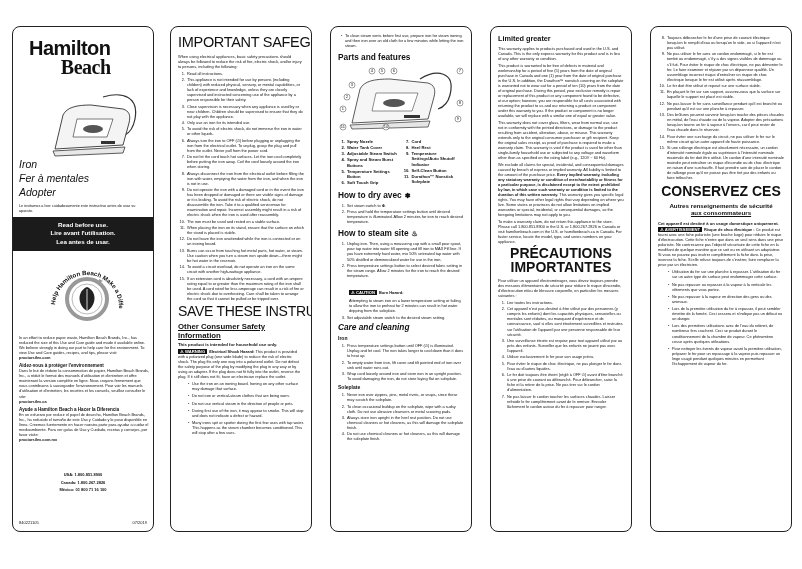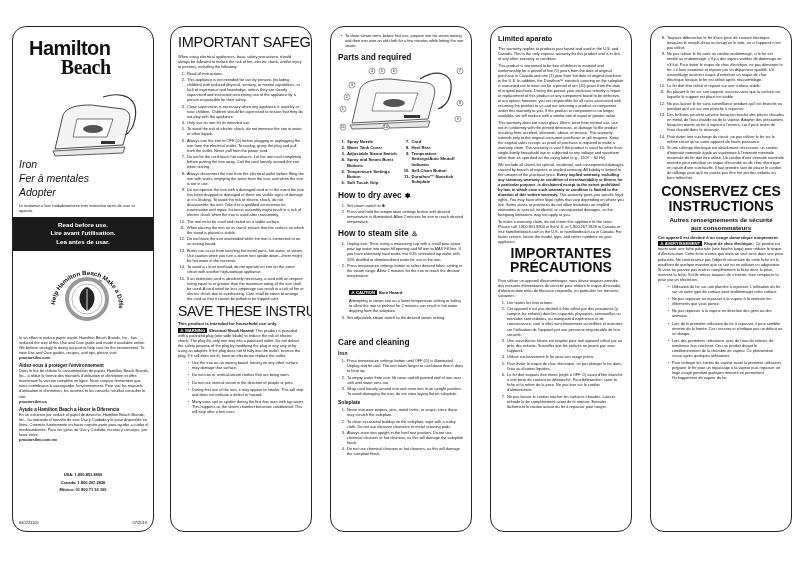--- a/index.html
+++ b/index.html
@@ -1,20 +1,20 @@
 <!DOCTYPE html>
 <html><head>
 <meta charset="utf-8">
 <style>
   * { box-sizing: border-box; margin: 0; padding: 0; }
   html, body { width: 802px; height: 569px; background: #ffffff; overflow: hidden; }
   body { position: relative; font-family: "Liberation Sans", sans-serif; color: #111; }
   .panel {
     position: absolute; top: 26px; height: 506px;
-    border: 1.3px solid #222; border-radius: 14px;
+    border: 1.3px solid #222; border-radius: 8px;
     padding: 6px 7px; overflow: hidden; background: #fff;
   }
   #p1 { left: 12px; width: 142px; padding: 0; }
   #p2 { left: 170px; width: 142px; }
   #p3 { left: 330px; width: 142px; }
   #p4 { left: 490px; width: 142px; }
   #p5 { left: 650px; width: 142px; }
 
   .t { font-size: 3.9px; line-height: 5.05px; font-family: "Liberation Sans Narrow","Liberation Sans", sans-serif; }
   .b { font-weight: bold; }
@@ -168,20 +168,21 @@
       <li>
         <span class="n">14.</span>
         <span class="x">To avoid a circuit overload, do not operate an iron on the same circuit with another high-wattage appliance.</span>
       </li>
       <li>
         <span class="n">15.</span>
         <span class="x">If an extension cord is absolutely necessary, a cord with an ampere rating equal to or greater than the maximum rating of the iron shall be used. A cord rated for less amperage can result in a risk of fire or electric shock due to overheating. Care shall be taken to arrange the cord so that it cannot be pulled or be tripped over.</span>
       </li>
     </ol>
   <h2 class="big-head" style="font-size:14px;margin:3px 0 2px;">SAVE THESE INSTRUCTIONS</h2>
+  <h3 class="sub-head underline" style="font-size:7.8px;">Other Consumer Safety Information</h3>
   <p class="t b" style="font-size:4.3px;margin-bottom:2px;">This product is intended for household use only.</p>
   <p class="t">
     <span class="warn">⚠ WARNING</span><span class="b">Electrical Shock Hazard:</span>
     <span>This product is provided with a polarized plug (one wide blade) to reduce the risk of electric shock. The plug fits only one way into a polarized outlet. Do not defeat the safety purpose of the plug by modifying the plug in any way or by using an adapter. If the plug does not fit fully into the outlet, reverse the plug. If it still does not fit, have an electrician replace the outlet.</span>
   </p>
   <ul class="bul" id="sg-bullets" style="margin-top:2px;">
       <li>
         <span class="d">•</span>
         <span>Use the iron on an ironing board. Ironing on any other surface may damage that surface.</span>
       </li>
@@ -204,21 +205,21 @@
     </ul>
 </section>
 
 <section id="p3" class="panel">
   <ul class="bul" style="padding-left:3px;">
     <li>
         <span class="d">•</span>
         <span class="x">To clean steam vents before first use, prepare iron for steam ironing and then iron over an old cloth for a few minutes while letting the iron steam.</span>
       </li>
   </ul>
-  <h2 class="sec-head">Parts and required</h2>
+  <h2 class="sec-head">Parts and features</h2>
   <svg width="128" height="66" viewBox="0 0 128 66">
     <path d="M82 14 C98 4 118 6 112 30 C110 38 106 42 100 44" fill="none" stroke="#333" stroke-width="1.2"></path>
     <path d="M14 58 L22 24 C26 16 36 14 52 14 L90 18 C96 20 98 24 96 32 L90 54 Z" fill="#f6f6f6" stroke="#333" stroke-width="0.8"></path>
     <path d="M12 60 L92 56 L90 62 L14 64 Z" fill="#e6e6e6" stroke="#333" stroke-width="0.7"></path>
     <path d="M38 28 L80 28 L74 46 L34 46 Z" fill="#fff" stroke="#444" stroke-width="0.6"></path>
     <ellipse cx="56" cy="38" rx="11" ry="4" fill="#555"></ellipse>
     <rect x="66" y="50" width="16" height="3" fill="#333"></rect>
     <g font-size="4" font-family="Liberation Sans, sans-serif" fill="#111" stroke="#111" stroke-width="0.4">
       <circle cx="5" cy="44" r="3" fill="#fff"></circle>
         <text x="3.8" y="45.4" stroke="none">1</text>
@@ -319,21 +320,21 @@
   <div style="padding-left:11px;margin:2px 0;">
     <span class="warn">⚠ CAUTION</span><span class="t b">Burn Hazard:</span>
     <p class="t">Attempting to steam iron on a lower temperature setting or failing to allow the iron to preheat for 2 minutes can result in hot water dripping from the soleplate.</p>
   </div>
   <ol class="list">
     <li>
         <span class="n">3.</span>
         <span class="x">Set adjustable steam switch to the desired steam setting.</span>
       </li>
   </ol>
-  <h2 class="sec-head" style="margin-top:17px;">Care and cleaning</h2>
+  <h2 class="sec-head" style="margin-top:2px;font-style:italic;">Care and cleaning</h2>
   <h3 class="h-sm">Iron</h3>
   <ol class="list" id="iron-care-list">
       <li>
         <span class="n">1.</span>
         <span class="x">Press temperature settings button until OFF (⏻) is illuminated. Unplug and let cool. The iron takes longer to cool down than it does to heat up.</span>
       </li>
       <li>
         <span class="n">2.</span>
         <span class="x">To empty water from iron, lift cover and tilt pointed end of iron over sink until water runs out.</span>
       </li>
@@ -357,33 +358,33 @@
         <span class="x">Always store iron upright in the heel rest position. Do not use chemical cleaners or hot cleaners, as this will damage the soleplate finish.</span>
       </li>
       <li>
         <span class="n">4.</span>
         <span class="x">Do not use chemical cleaners or hot cleaners, as this will damage the soleplate finish.</span>
       </li>
     </ol>
 </section>
 
 <section id="p4" class="panel">
-  <h2 class="sec-head" style="font-size:7.3px;margin-top:1px;">Limited aparato</h2>
+  <h2 class="sec-head" style="font-size:7.3px;margin-top:1px;">Limited greater</h2>
   <p class="t" style="margin-bottom:1.5px;">This warranty applies to products purchased and used in the U.S. and Canada. This is the only express warranty for this product and is in lieu of any other warranty or condition.</p>
   <p class="t" style="margin-bottom:1.5px;">This product is warranted to be free of defects in material and workmanship for a period of five (5) years from the date of original purchase in Canada and one (1) year from the date of original purchase in the U.S. In addition, the Durathon™ nonstick covering on the soleplate is warranted not to wear out for a period of ten (10) years from the date of original purchase. During this period, your exclusive remedy is repair or replacement of this product or any component found to be defective, at our option; however, you are responsible for all costs associated with returning the product to us and our returning a product or component under this warranty to you. If the product or component is no longer available, we will replace with a similar one of equal or greater value.</p>
   <p class="t" style="margin-bottom:1.5px;">This warranty does not cover glass, filters, wear from normal use, use not in conformity with the printed directions, or damage to the product resulting from accident, alteration, abuse, or misuse. This warranty extends only to the original consumer purchaser or gift recipient. Keep the original sales receipt, as proof of purchase is required to make a warranty claim. This warranty is void if the product is used for other than single-family household use or subjected to any voltage and waveform other than as specified on the rating label (e.g., 120V ~ 60 Hz).</p>
   <p class="t" style="margin-bottom:1.5px;">
     <span>We exclude all claims for special, incidental, and consequential damages caused by breach of express or implied warranty. All liability is limited to the amount of the purchase price.</span>
     <span class="b">Every implied warranty, including any statutory warranty or condition of merchantability or fitness for a particular purpose, is disclaimed except to the extent prohibited by law, in which case such warranty or condition is limited to the duration of this written warranty.</span>
     <span>This warranty gives you specific legal rights. You may have other legal rights that vary depending on where you live. Some states or provinces do not allow limitations on implied warranties or special, incidental, or consequential damages, so the foregoing limitations may not apply to you.</span>
   </p>
   <p class="t" style="margin-bottom:2px;">To make a warranty claim, do not return this appliance to the store. Please call 1.800.851.8900 in the U.S. or 1.800.267.2826 in Canada or visit hamiltonbeach.com in the U.S. or hamiltonbeach.ca in Canada. For faster service, locate the model, type, and series numbers on your appliance.</p>
   <h2 class="center-head">
+    <div>PRÉCAUTIONS</div>
     <div>IMPORTANTES</div>
-    <div>PRÉCAUTIONS</div>
   </h2>
   <p class="t" style="margin:3px 0 2px;">Pour utiliser un appareil électroménager, vous devez toujours prendre des mesures élémentaires de sécurité pour réduire le risque d'incendie, d'électrocution et/ou de blessure corporelle, en particulier les mesures suivantes :</p>
   <ol class="list" id="fr-list-1">
       <li>
         <span class="n">1.</span>
         <span class="x">Lire toutes les instructions.</span>
       </li>
       <li>
         <span class="n">2.</span>
         <span class="x">Cet appareil n'est pas destiné à être utilisé par des personnes (y compris les enfants) dont les capacités physiques, sensorielles ou mentales sont réduites, ou manquant d'expérience et de connaissance, sauf si elles sont étroitement surveillées et instruites sur l'utilisation de l'appareil par une personne responsable de leur sécurité.</span>
@@ -441,21 +442,20 @@
         <span class="n">14.</span>
         <span class="x">Pour éviter une surcharge du circuit, ne pas utiliser le fer sur le même circuit qu'un autre appareil de haute puissance.</span>
       </li>
       <li>
         <span class="n">15.</span>
         <span class="x">Si une rallonge électrique est absolument nécessaire, un cordon d'intensité nominale égale ou supérieure à l'intensité nominale maximale du fer doit être utilisé. Un cordon d'une intensité nominale moindre peut entraîner un risque d'incendie ou de choc électrique en raison d'une surchauffe. Il faut prendre soin de placer le cordon de rallonge pour qu'il ne puisse pas être tiré par des enfants ou faire trébucher.</span>
       </li>
     </ol>
   <h2 class="center-head" style="margin:4px 0 3px;">
     <div>CONSERVEZ CES</div>
-    <div>INSTRUCTIONS</div>
   </h2>
   <h3 style="text-align:center;font-weight:bold;font-size:6.2px;line-height:7.5px;margin-bottom:4px;">
     <div>Autres renseignements de sécurité</div>
     <div class="underline">aux consommateurs</div>
   </h3>
   <p class="t b" style="font-size:4.2px;margin-bottom:1px;">Cet appareil est destiné à un usage domestique uniquement.</p>
   <p class="t">
     <span class="warn">⚠ AVERTISSEMENT</span><span class="b">Risque de choc électrique :</span>
     <span>Ce produit est fourni avec une fiche polarisée (une broche large) pour réduire le risque d'électrocution. Cette fiche n'entre que dans un seul sens dans une prise polarisée. Ne contrecarrez pas l'objectif sécuritaire de cette fiche en la modifiant de quelque manière que ce soit ou en utilisant un adaptateur. Si vous ne pouvez pas insérer complètement la fiche dans la prise, inversez la fiche. Si elle refuse toujours de s'insérer, faire remplacer la prise par un électricien.</span>
   </p>

